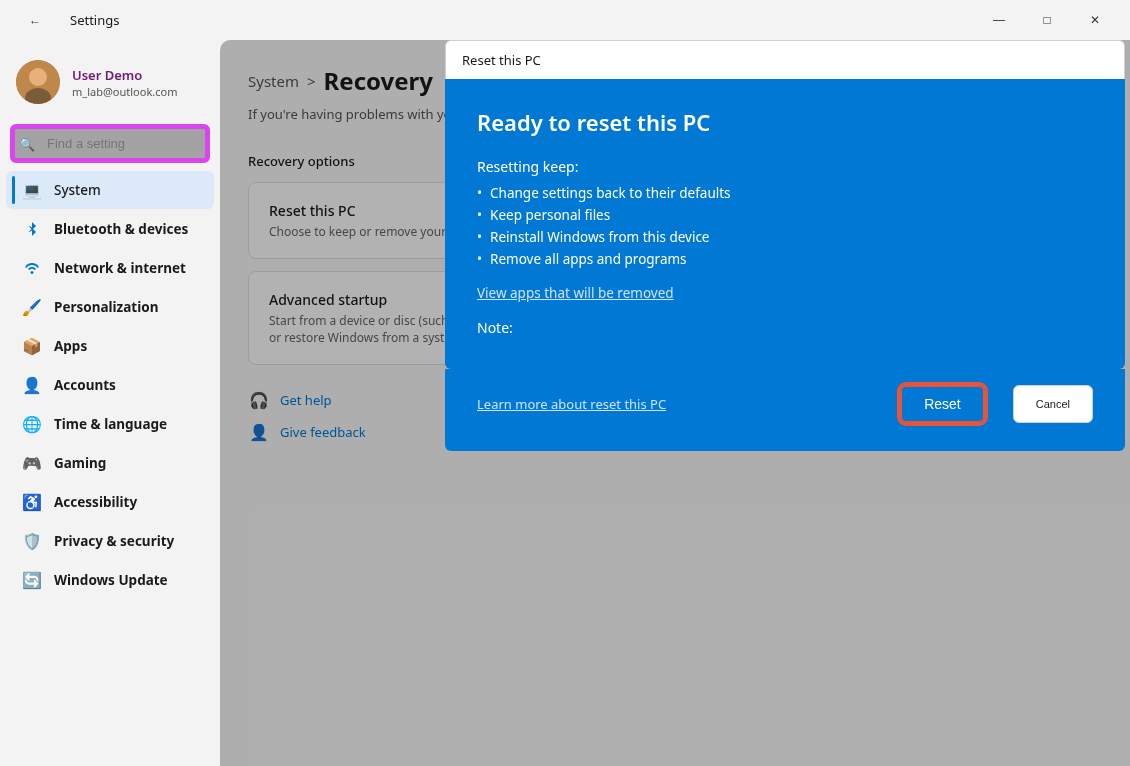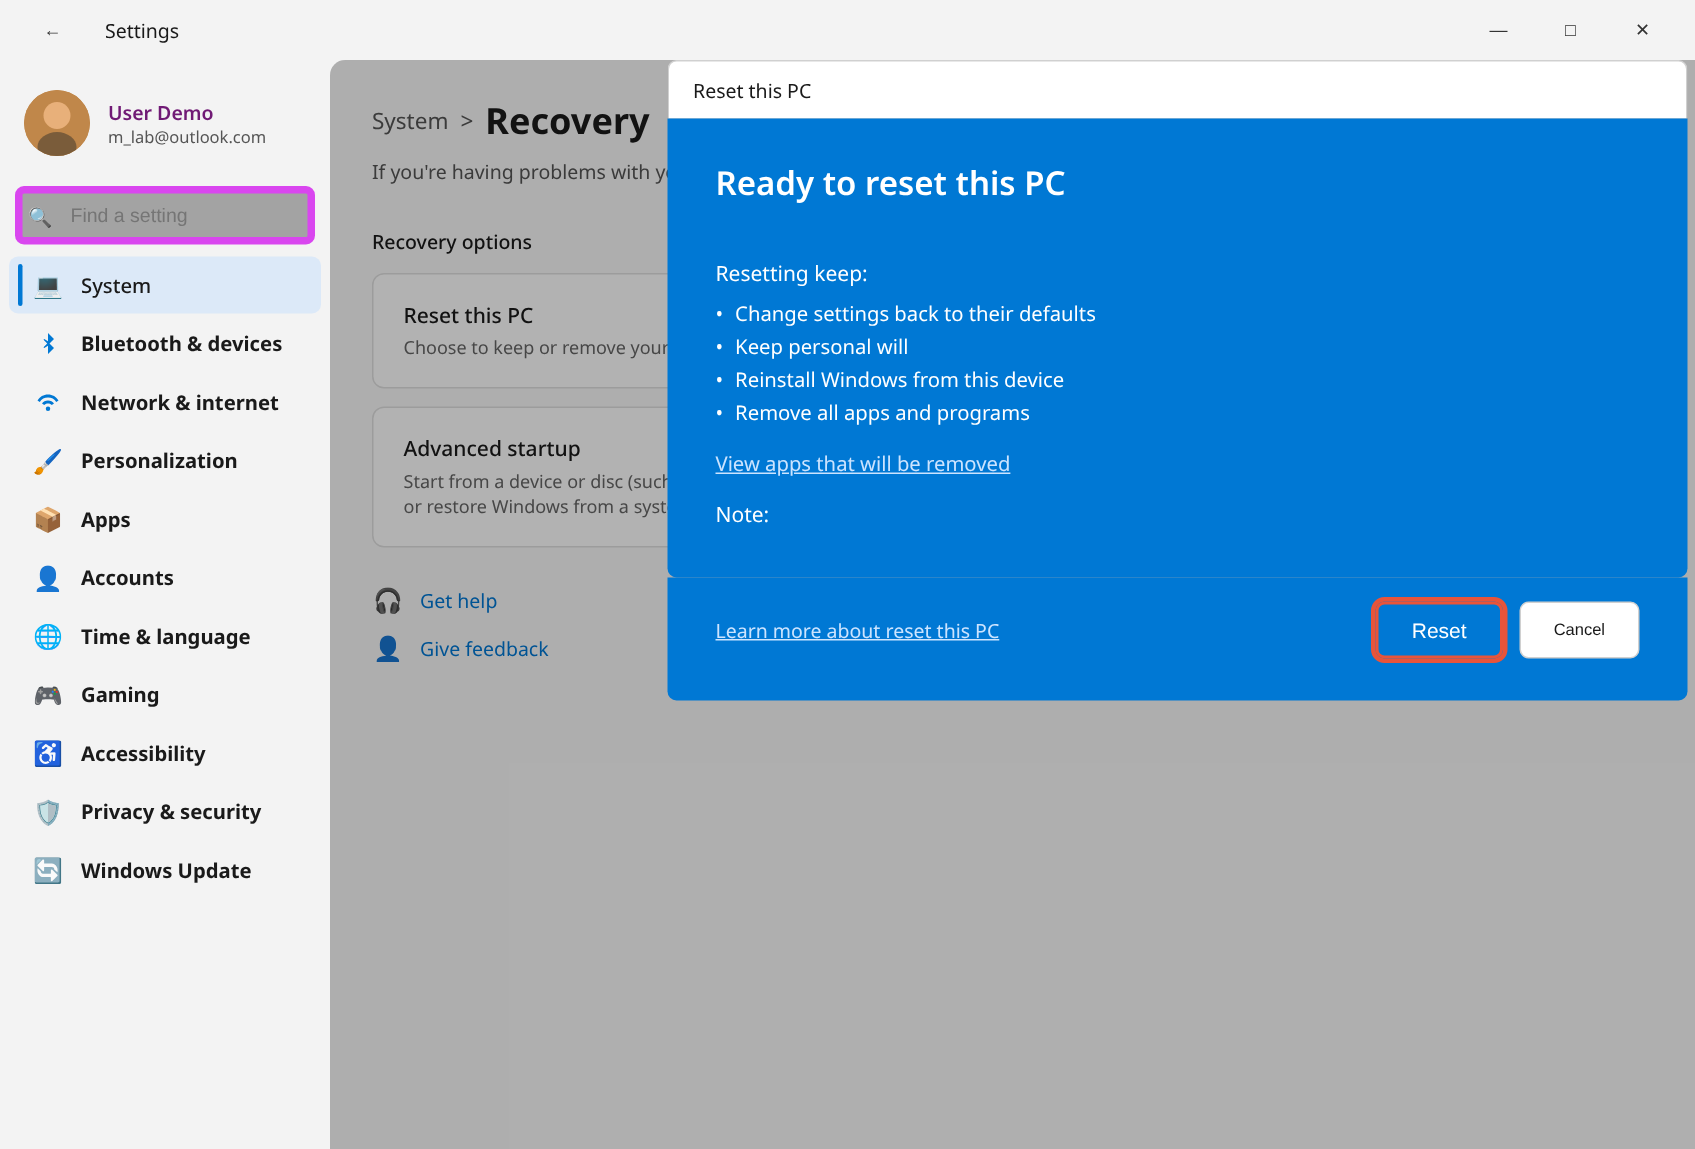--- a/index.html
+++ b/index.html
@@ -285,21 +285,21 @@
     .dialog-body {
       background: #0078d4;
       border-radius: 0 0 6px 6px;
       padding: 28px 32px 0 32px;
       color: white;
     }
 
     .dialog-title {
       font-size: 22px;
       font-weight: 600;
-      margin-bottom: 36px;
+      margin-bottom: 20px;
     }
 
     .dialog-section-label {
       font-size: 14px;
       font-weight: 400;
       margin-bottom: 8px;
     }
 
     .dialog-list {
       list-style: none;
@@ -362,21 +362,21 @@
     .dialog-footer-link {
       font-size: 13px;
       color: #cce4ff;
       cursor: pointer;
       text-decoration: underline;
       text-align: center;
     }
 
     .dialog-footer-buttons {
       display: flex;
-      gap: 11px;
+      gap: 28px;
     }
 
     .btn-reset {
       padding: 9px 22px;
       background: #0078d4;
       border: 2px solid #e8543a;
       border-radius: 6px;
       color: white;
       font-size: 14px;
       font-weight: 500;
@@ -554,21 +554,21 @@
       <div class="dialog-container">
 
         <div class="dialog-header">Reset this PC</div>
 
         <div class="dialog-body">
           <div class="dialog-title">Ready to reset this PC</div>
 
           <div class="dialog-section-label">Resetting keep:</div>
           <ul class="dialog-list">
             <li>Change settings back to their defaults</li>
-            <li>Keep personal will</li>
+            <li>Keep personal files</li>
             <li>Reinstall Windows from this device</li>
             <li>Remove all apps and programs</li>
           </ul>
 
           <a class="dialog-link">View apps that will be removed</a>
 
           <div class="dialog-note-label">Note:</div>
 
           <div class="dialog-spacer"></div>
         </div>

